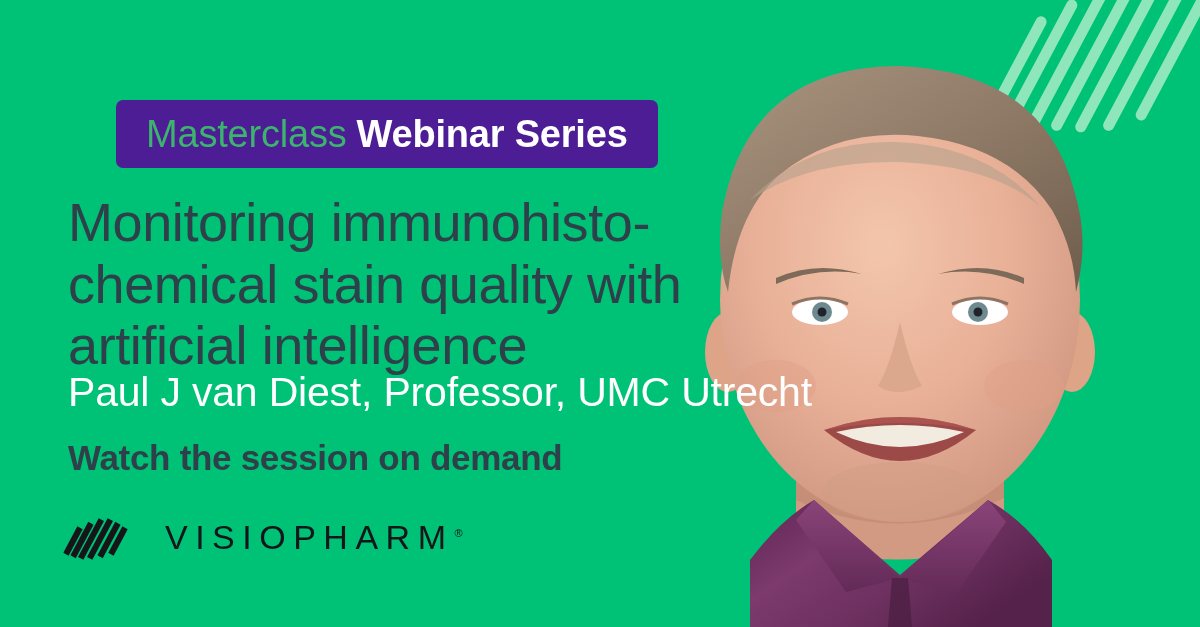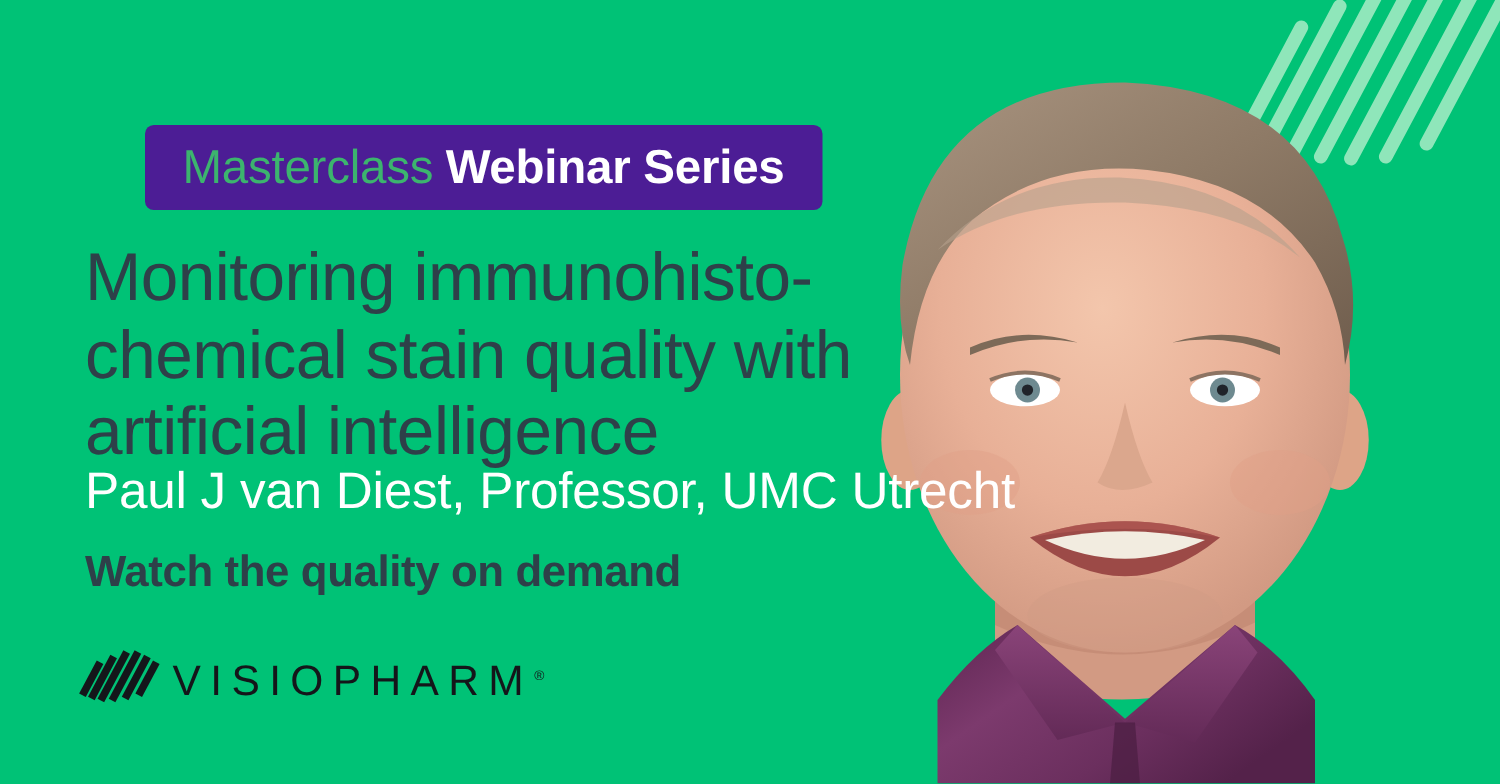--- a/index.html
+++ b/index.html
@@ -99,22 +99,23 @@
     font-weight:700;
     letter-spacing:-0.3px;
     white-space:nowrap;
   }
 
   
   .logo {
     position:absolute;
     left:0; top:512px;
     display:flex;
-    align-items:flex-end;
+    align-items:center;
     height:50px;
+    gap:27px;
   }
   .logo-mark {
     position:relative;
     width:52px; height:46px;
     margin-right:18px;
   }
   .logo-mark .lbar {
     position:absolute;
     width:6px;
     background:#14161a;
@@ -224,21 +225,21 @@
 
     <div class="badge">
       <span class="badge-text badge-masterclass">Masterclass</span>
       <span class="badge-text badge-series">Webinar Series</span>
     </div>
 
     <h1 class="headline">Monitoring immunohisto-chemical stain quality with artificial intelligence</h1>
 
     <div class="speaker">Paul J van Diest, Professor, UMC Utrecht</div>
 
-    <div class="cta">Watch the quality on demand</div>
+    <div class="cta">Watch the session on demand</div>
 
     <div class="logo">
       <div class="logo-mark" id="logomark">
           <div class="lbar" style="left: 2px; top: 12px; height: 30px; background: rgb(20, 22, 26);"></div>
           <div class="lbar" style="left: 11px; top: 7px; height: 38px; background: rgb(20, 22, 26);"></div>
           <div class="lbar" style="left: 20px; top: 3px; height: 44px; background: rgb(20, 22, 26);"></div>
           <div class="lbar" style="left: 29px; top: 3px; height: 44px; background: rgb(20, 22, 26);"></div>
           <div class="lbar" style="left: 38px; top: 7px; height: 38px; background: rgb(20, 22, 26);"></div>
           <div class="lbar" style="left: 47px; top: 12px; height: 30px; background: rgb(20, 22, 26);"></div>
         </div>

